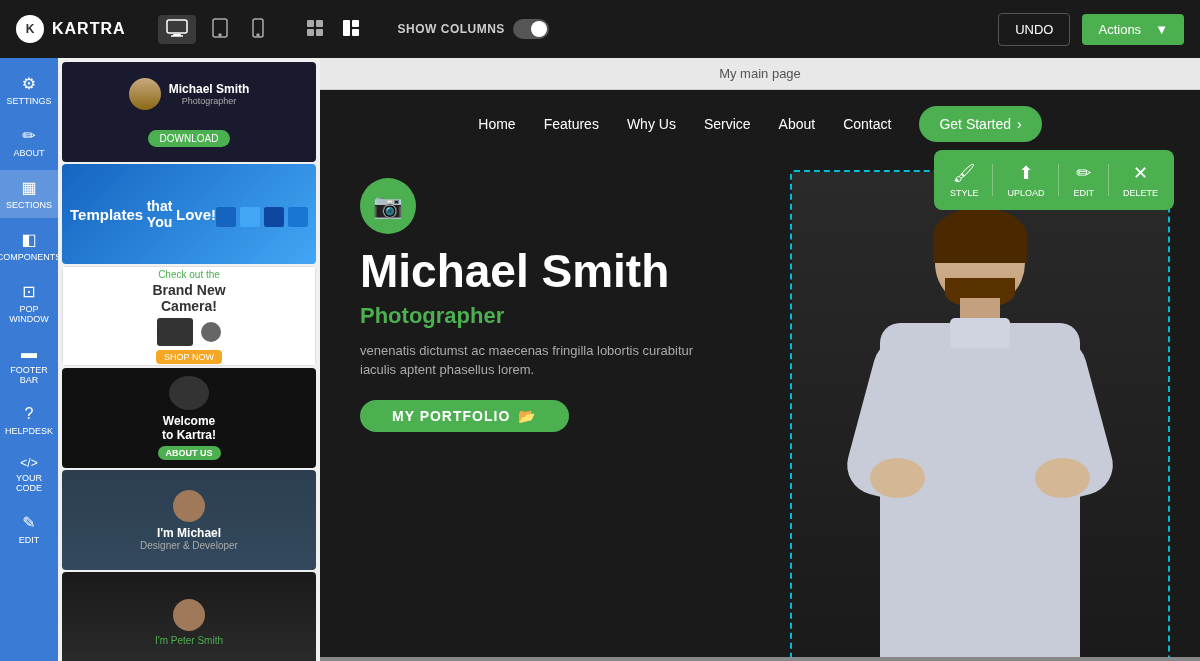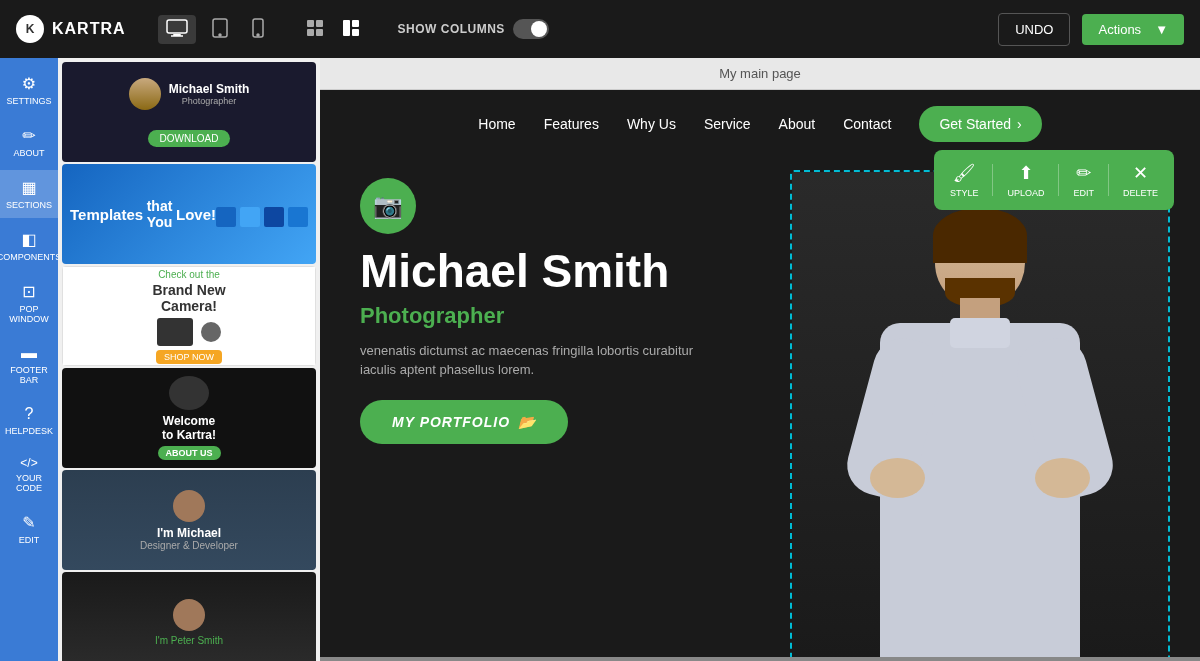--- a/index.html
+++ b/index.html
@@ -216,24 +216,24 @@
       display: flex; align-items: center; justify-content: center;
       font-size: 24px; margin-bottom: 12px;
     }
     .hero-name {
       font-size: 46px; font-weight: 900; color: #fff;
       line-height: 1.1;
     }
     .hero-subtitle { color: #4caf50; font-size: 22px; font-weight: 600; margin: 6px 0 12px; }
     .hero-desc { color: #aaa; font-size: 13px; line-height: 1.5; max-width: 340px; }
     .portfolio-btn {
-      background: #4caf50; color: #fff; padding: 14px 32px;
+      background: #4caf50; color: #fff; padding: 8px 32px;
       border-radius: 28px; font-size: 14px; font-weight: bold;
       display: inline-flex; align-items: center; gap: 8px;
-      margin-top: 20px; cursor: pointer; letter-spacing: 1px; font-style: italic;
+      margin-top: 20px; cursor: pointer; letter-spacing: 1px;
     }
 
     
     .person-selection {
       position: absolute;
       right: 30px;
       top: 80px;
       width: 380px;
       height: 490px;
       border: 2px dashed #00bcd4;

